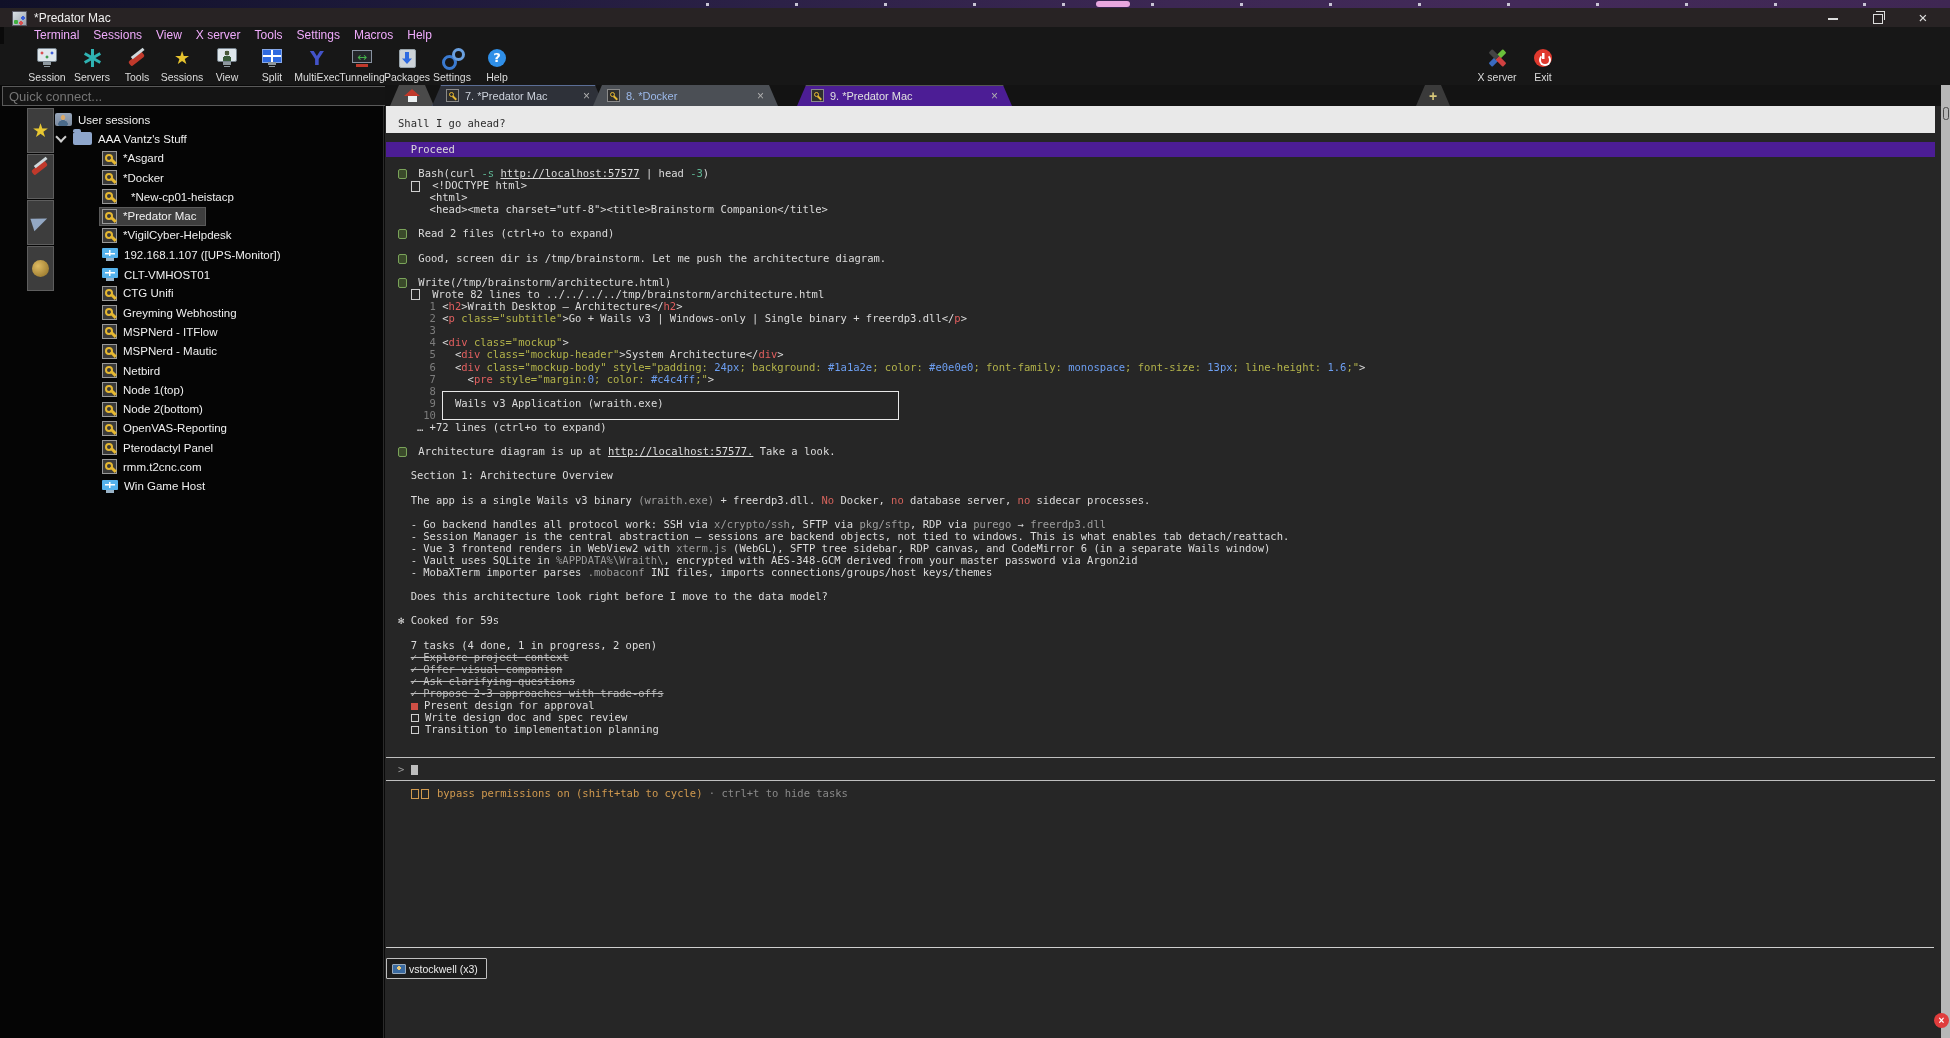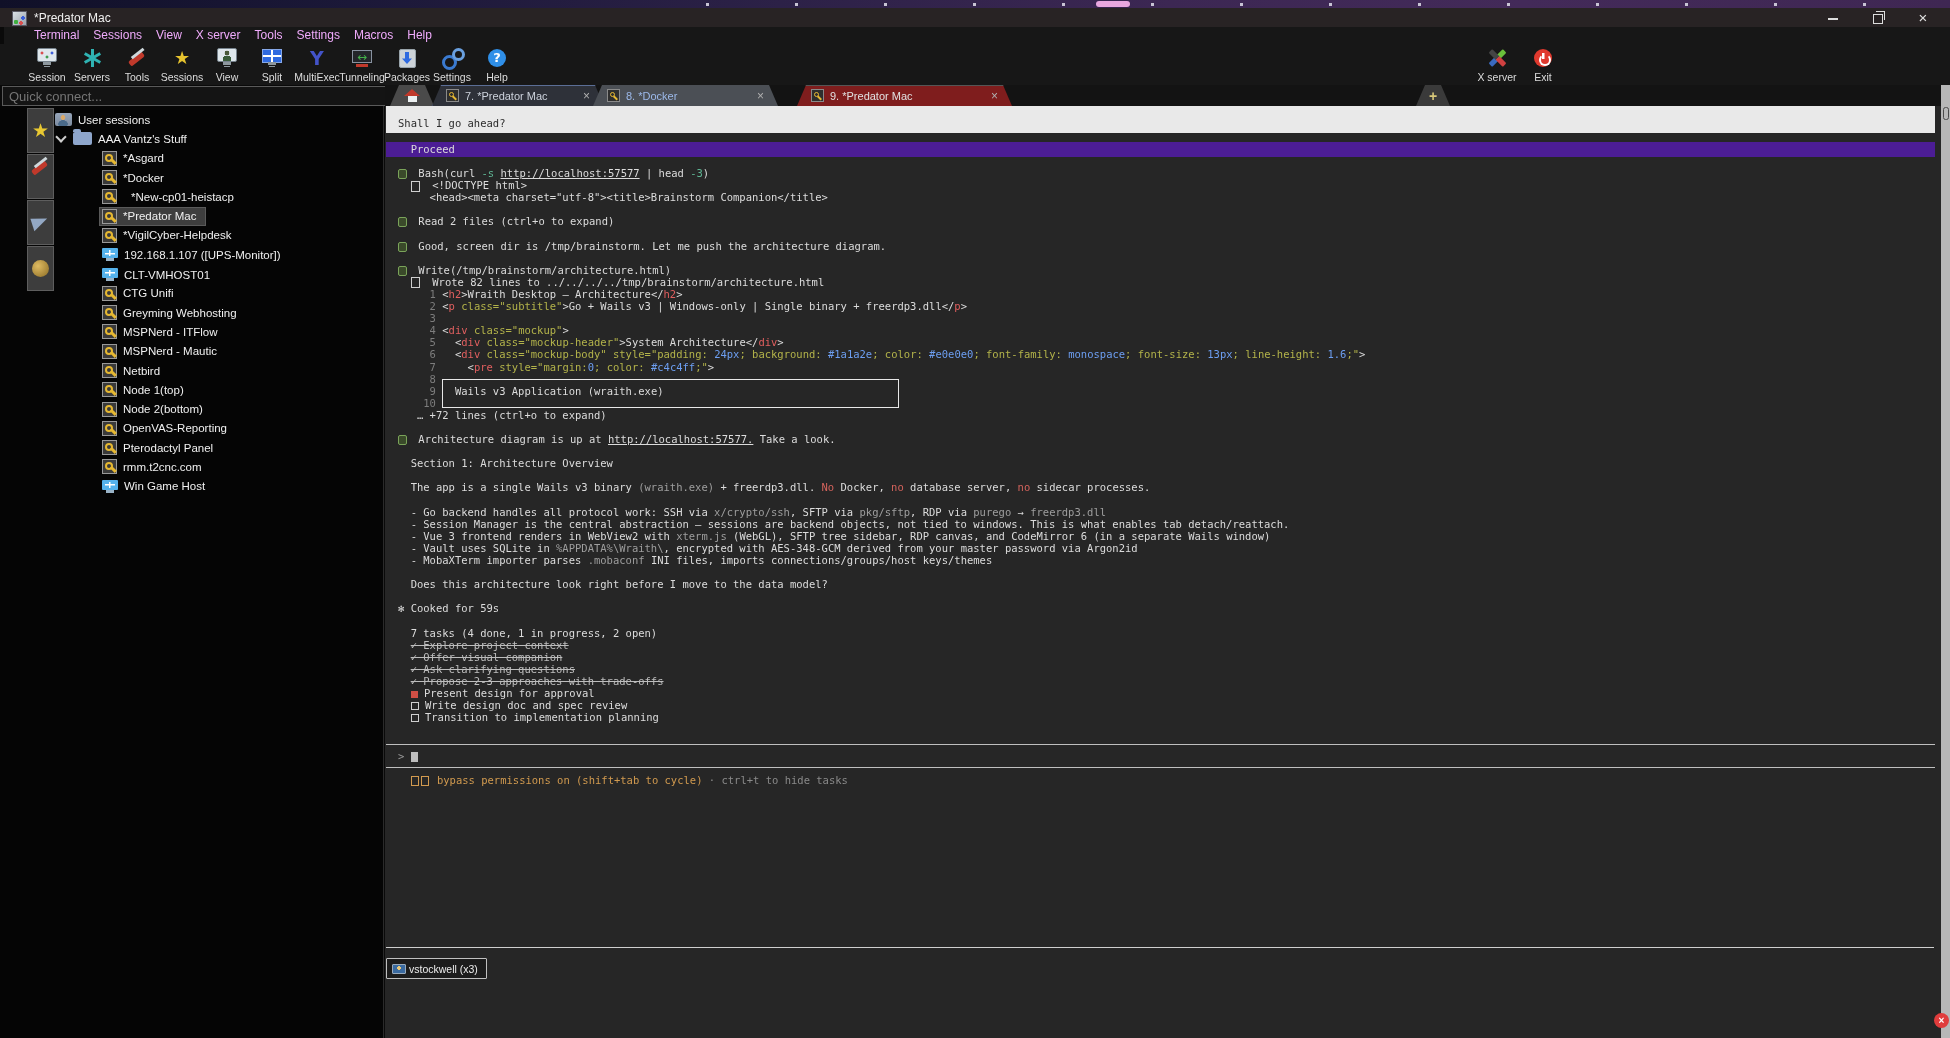--- a/index.html
+++ b/index.html
@@ -93,21 +93,21 @@
   .tab-home{left:5px;width:44px;background:#4a4a4a;justify-content:center;padding:0;}
   .home-ico{position:relative;width:16px;height:13px;}
   .home-ico::before{content:"";position:absolute;left:0;top:0;width:0;height:0;border-left:8px solid transparent;border-right:8px solid transparent;border-bottom:7px solid #c0392b;}
   .home-ico::after{content:"";position:absolute;left:3.5px;top:7px;width:9px;height:6px;background:#ecf0f1;}
   .tab-key{width:13px;height:13px;background:#2e2e2e;border:1px solid #8a8a8a;position:relative;flex:none;box-sizing:border-box;}
   .tab-key::before{content:"";position:absolute;left:1.5px;top:1.5px;width:3px;height:3px;border:1.5px solid #e6b832;border-radius:50%;}
   .tab-key::after{content:"";position:absolute;left:5px;top:6.5px;width:5px;height:2px;background:#e6b832;transform:rotate(45deg);}
   .tab .close{margin-left:auto;color:#b0b0b0;font-size:12px;}
   .tab-style-outlined{background:#2e3139;box-shadow:inset 0 1px 0 #5b6e96,inset 1px 0 0 #44506e,inset -1px 0 0 #44506e;color:#ccd2dc;}
   .tab-style-active{background:#4b4f55;color:#9cb9ea;}
-  .tab-style-dark{background:#7f1d1d;box-shadow:inset 0 1px 0 #555;color:#e0e0e0;}
+  .tab-style-dark{background:#4c1d95;box-shadow:inset 0 1px 0 #555;color:#e0e0e0;}
   .tab-plus{left:1031px;width:34px;background:#3a3a3a;justify-content:center;color:#d8c87a;font-size:14px;font-weight:bold;padding:0;}
   
   #terminal{left:385px;top:106px;width:1556px;height:932px;background:#262626;
     font-family:"DejaVu Sans Mono","Liberation Mono",monospace;font-size:10.5px;color:#dcdcdc;
     padding-left:13px;box-sizing:border-box;position:absolute;}
   .tl{height:12.1px;line-height:12.1px;white-space:pre;}
   .tl span{white-space:pre;}
   .twhite{background:#e9e9e9;color:#2b2b2b;height:27px;line-height:34px;margin:0 6px 9px -12px;padding-left:12px;white-space:pre;}
   .tproceed{background:#4c1d95;color:#ececec;height:15px;line-height:15px;margin:4px 6px 10px -12px;padding-left:12px;white-space:pre;}
   .c-w{color:#dcdcdc;} .c-dim{color:#9e9e9e;} .c-dim2{color:#8a8a8a;}
@@ -378,20 +378,21 @@
       <span class="close">×</span>
     </div>
   </div>
 
 <div id="terminal">
   <div id="term-lines">
       <div class="twhite"><span class="c-ink">Shall I go ahead?</span></div>
       <div class="tproceed"><span class="c-w">  Proceed</span></div>
       <div class="tl"><span class="c-gbul"></span><span class="c-w"> Bash(curl </span><span class="c-teal">-s</span><span class="c-w"> </span><span class="c-url">http://localhost:57577</span><span class="c-w"> | head </span><span class="c-teal">-3</span><span class="c-w">)</span></div>
       <div class="tl"><span class="c-w">  </span><span class="c-tofu"></span><span class="c-w">  &lt;!DOCTYPE html&gt;</span></div>
+      <div class="tl"><span class="c-w">     &lt;html&gt;</span></div>
       <div class="tl"><span class="c-w">     &lt;head&gt;&lt;meta charset="utf-8"&gt;&lt;title&gt;Brainstorm Companion&lt;/title&gt;</span></div>
       <div class="tl"></div>
       <div class="tl"><span class="c-gbul"></span><span class="c-w"> Read 2 files (ctrl+o to expand)</span></div>
       <div class="tl"></div>
       <div class="tl"><span class="c-gbul"></span><span class="c-w"> Good, screen dir is /tmp/brainstorm. Let me push the architecture diagram.</span></div>
       <div class="tl"></div>
       <div class="tl"><span class="c-gbul"></span><span class="c-w"> Write(/tmp/brainstorm/architecture.html)</span></div>
       <div class="tl"><span class="c-w">  </span><span class="c-tofu"></span><span class="c-w">  Wrote 82 lines to ../../../../tmp/brainstorm/architecture.html</span></div>
       <div class="tl"><span class="c-num">     1 </span><span class="c-w">&lt;</span><span class="c-tag">h2</span><span class="c-w">&gt;Wraith Desktop — Architecture&lt;/</span><span class="c-tag">h2</span><span class="c-w">&gt;</span></div>
       <div class="tl"><span class="c-num">     2 </span><span class="c-w">&lt;</span><span class="c-tag">p</span><span class="c-w"> </span><span class="c-attr">class="subtitle"</span><span class="c-w">&gt;Go + Wails v3 | Windows-only | Single binary + freerdp3.dll&lt;/</span><span class="c-tag">p</span><span class="c-w">&gt;</span></div>

